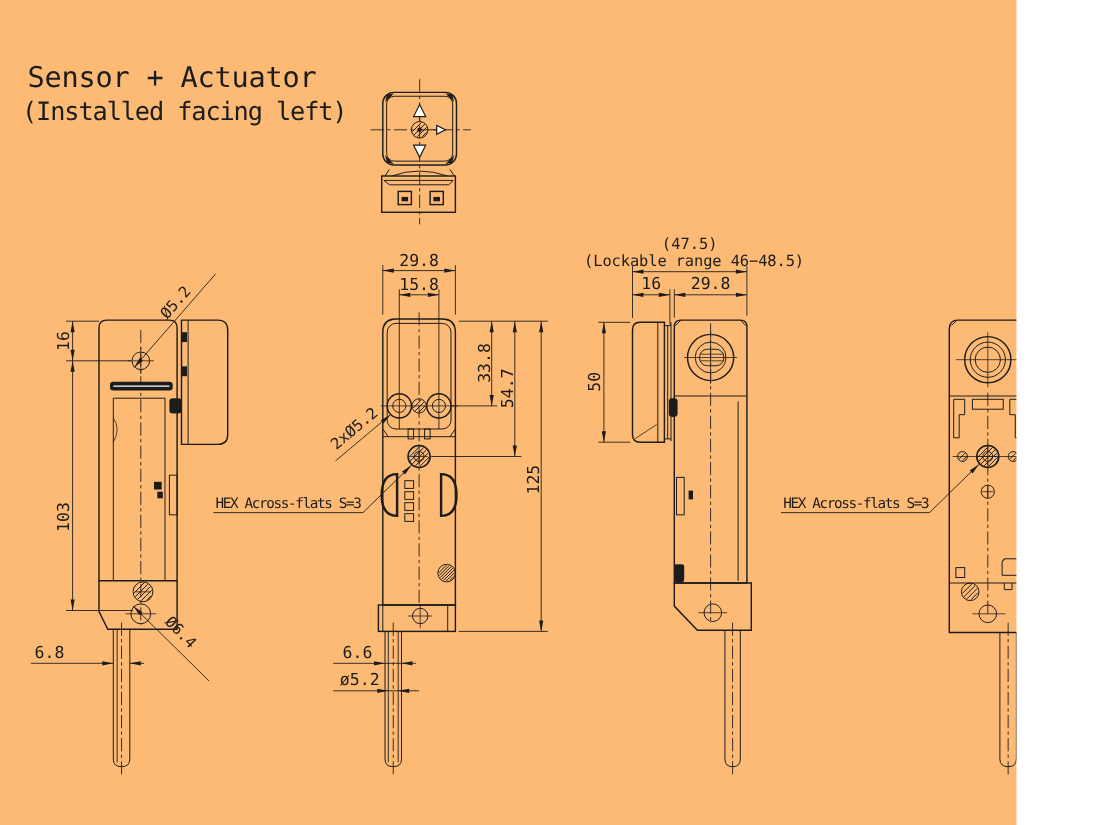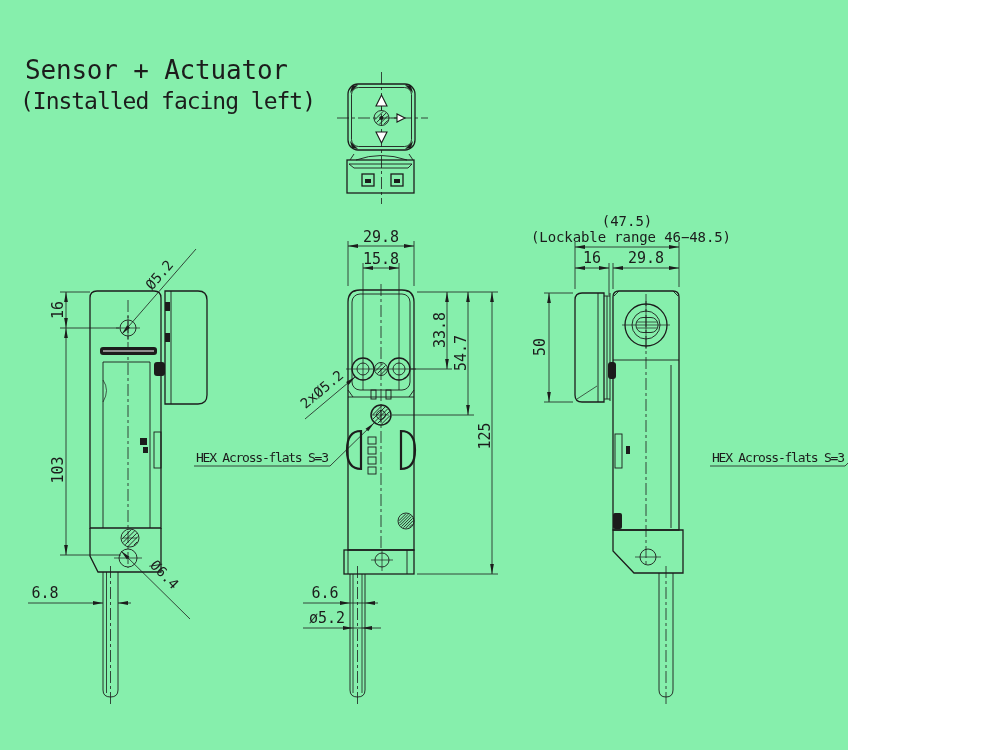--- a/index.html
+++ b/index.html
@@ -1,16 +1,16 @@
 <!DOCTYPE html>
 <html><head>
 <meta charset="utf-8">
 <style>
   html,body{margin:0;padding:0;background:#fff;}
-  .drawing{position:relative;width:848px;height:750px;background:#86efac;overflow:hidden;}
+  .drawing{position:relative;width:924px;height:750px;background:#fdba74;overflow:hidden;}
   svg{display:block;}
   svg text{font-family:"DejaVu Sans Mono","Liberation Mono",monospace;fill:#1c1c1c;}
   .t-title{font-size:26px;}
   .t-title2{font-size:23px;}
   .t-dim{font-size:15px;}
   .t-note{font-size:14px;}
   .t-hex{font-size:13px;}
   .o{stroke:#1c1c1c;stroke-width:1.3;fill:none;}
   .i{stroke:#1c1c1c;stroke-width:0.9;fill:none;}
   .thin{stroke:#1c1c1c;stroke-width:0.7;fill:none;}

